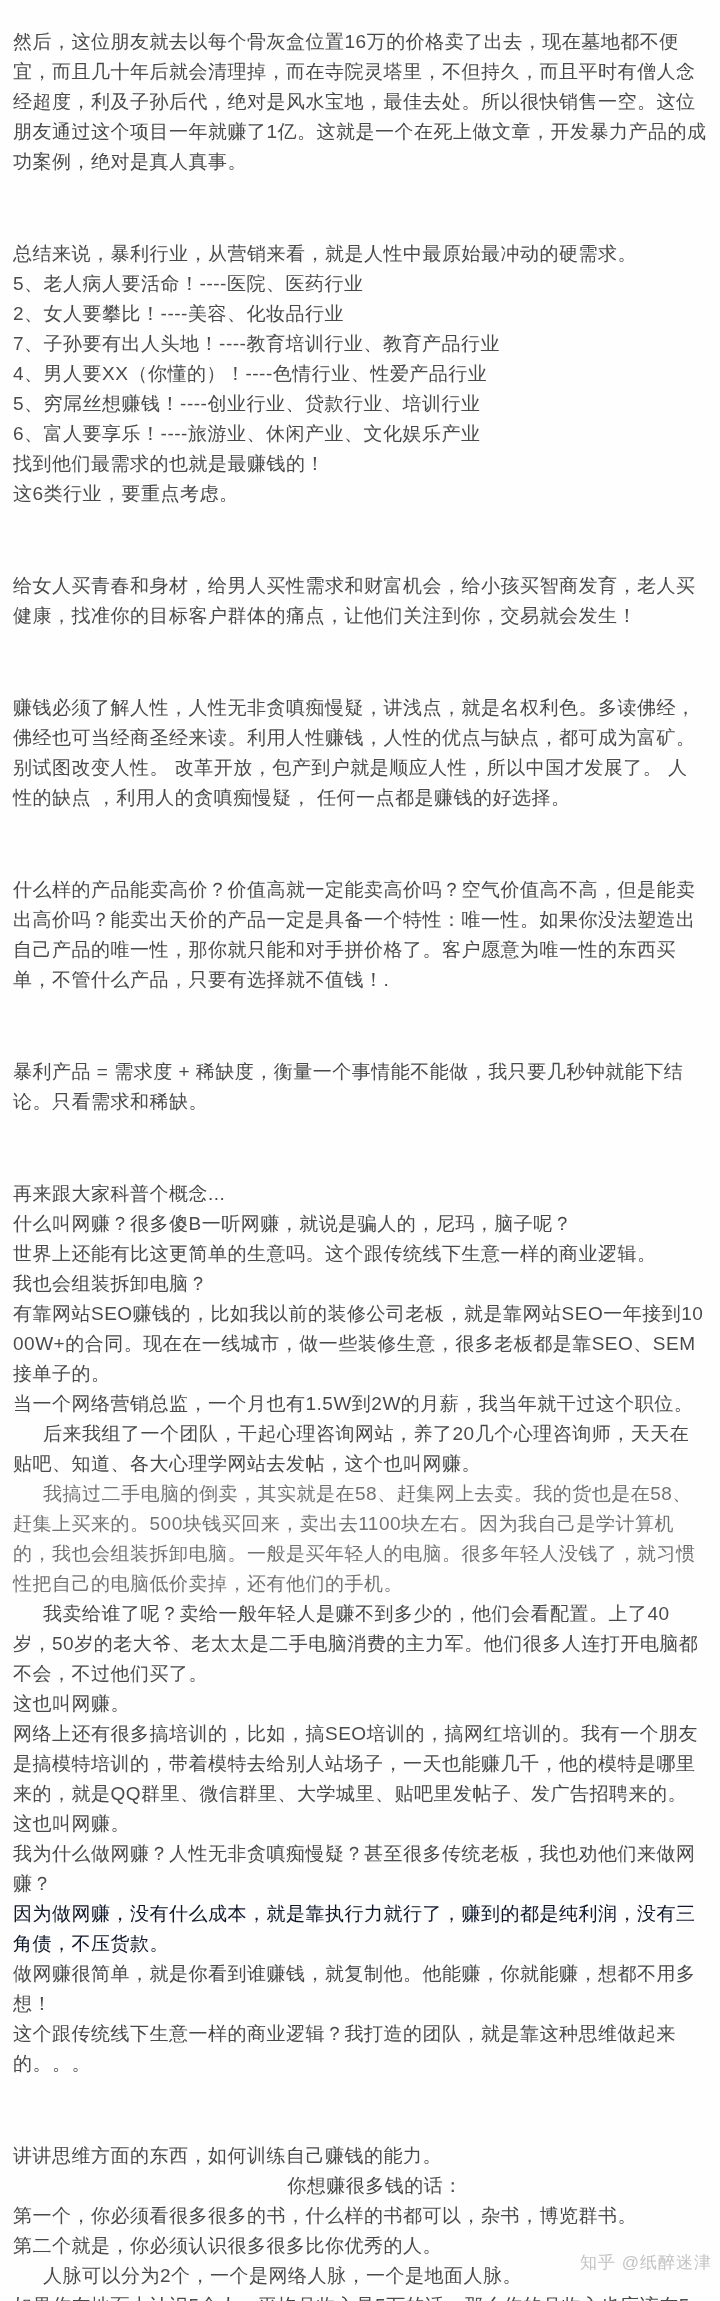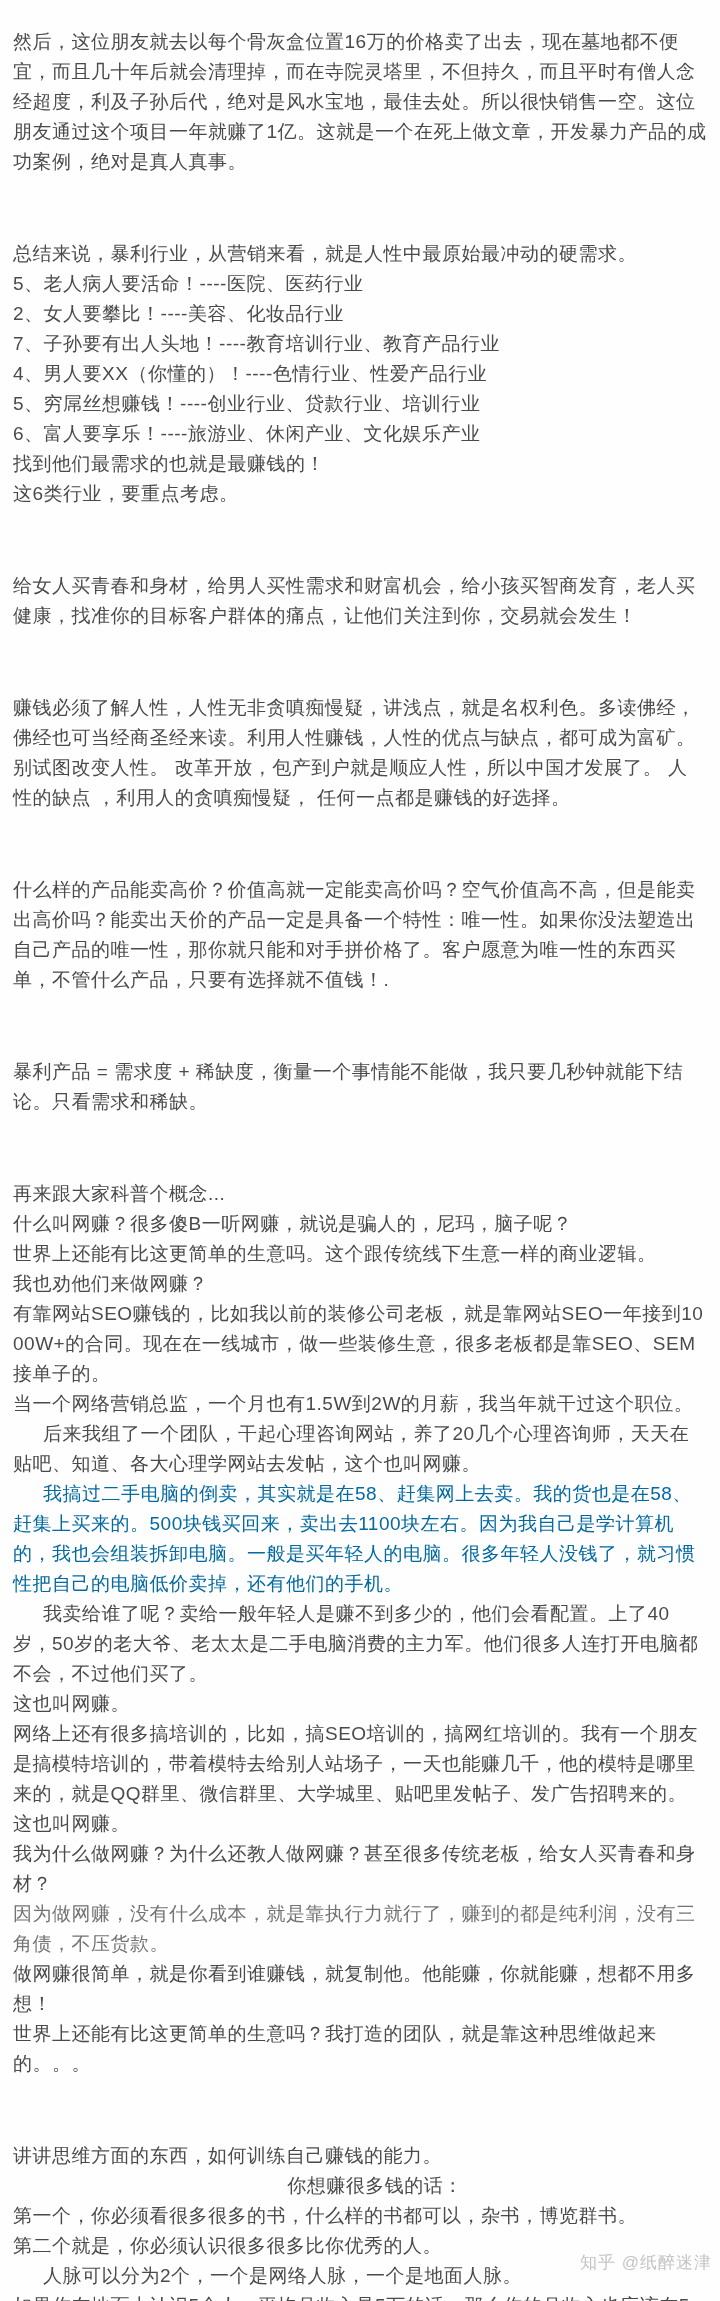--- a/index.html
+++ b/index.html
@@ -70,33 +70,33 @@
       <div class="section">
         <p class="para" style="color: rgb(74, 74, 74);">什么样的产品能卖高价？价值高就一定能卖高价吗？空气价值高不高，但是能卖出高价吗？能卖出天价的产品一定是具备一个特性：唯一性。如果你没法塑造出自己产品的唯一性，那你就只能和对手拼价格了。客户愿意为唯一性的东西买单，不管什么产品，只要有选择就不值钱！.</p>
       </div>
       <div class="section">
         <p class="para" style="color: rgb(74, 74, 74);">暴利产品 = 需求度 + 稀缺度，衡量一个事情能不能做，我只要几秒钟就能下结论。只看需求和稀缺。</p>
       </div>
       <div class="section">
         <p class="para" style="color: rgb(74, 74, 74);">再来跟大家科普个概念...</p>
         <p class="para" style="color: rgb(74, 74, 74);">什么叫网赚？很多傻B一听网赚，就说是骗人的，尼玛，脑子呢？</p>
         <p class="para" style="color: rgb(74, 74, 74);">世界上还能有比这更简单的生意吗。这个跟传统线下生意一样的商业逻辑。</p>
-        <p class="para" style="color: rgb(74, 74, 74);">我也劝他们来做网赚？</p>
+        <p class="para" style="color: rgb(74, 74, 74);">我也会组装拆卸电脑？</p>
         <p class="para" style="color: rgb(74, 74, 74);">有靠网站SEO赚钱的，比如我以前的装修公司老板，就是靠网站SEO一年接到1000W+的合同。现在在一线城市，做一些装修生意，很多老板都是靠SEO、SEM接单子的。</p>
         <p class="para" style="color: rgb(74, 74, 74);">当一个网络营销总监，一个月也有1.5W到2W的月薪，我当年就干过这个职位。</p>
         <p class="para indent" style="color: rgb(74, 74, 74);">后来我组了一个团队，干起心理咨询网站，养了20几个心理咨询师，天天在贴吧、知道、各大心理学网站去发帖，这个也叫网赚。</p>
-        <p class="para indent" style="color: #0369a1;">我搞过二手电脑的倒卖，其实就是在58、赶集网上去卖。我的货也是在58、赶集上买来的。500块钱买回来，卖出去1100块左右。因为我自己是学计算机的，我也会组装拆卸电脑。一般是买年轻人的电脑。很多年轻人没钱了，就习惯性把自己的电脑低价卖掉，还有他们的手机。</p>
+        <p class="para indent" style="color: #737373;">我搞过二手电脑的倒卖，其实就是在58、赶集网上去卖。我的货也是在58、赶集上买来的。500块钱买回来，卖出去1100块左右。因为我自己是学计算机的，我也会组装拆卸电脑。一般是买年轻人的电脑。很多年轻人没钱了，就习惯性把自己的电脑低价卖掉，还有他们的手机。</p>
         <p class="para indent" style="color: rgb(74, 74, 74);">我卖给谁了呢？卖给一般年轻人是赚不到多少的，他们会看配置。上了40岁，50岁的老大爷、老太太是二手电脑消费的主力军。他们很多人连打开电脑都不会，不过他们买了。</p>
         <p class="para" style="color: rgb(74, 74, 74);">这也叫网赚。</p>
         <p class="para" style="color: rgb(74, 74, 74);">网络上还有很多搞培训的，比如，搞SEO培训的，搞网红培训的。我有一个朋友是搞模特培训的，带着模特去给别人站场子，一天也能赚几千，他的模特是哪里来的，就是QQ群里、微信群里、大学城里、贴吧里发帖子、发广告招聘来的。</p>
         <p class="para" style="color: rgb(74, 74, 74);">这也叫网赚。</p>
-        <p class="para" style="color: rgb(74, 74, 74);">我为什么做网赚？为什么还教人做网赚？甚至很多传统老板，给女人买青春和身材？</p>
-        <p class="para" style="color: #737373;">因为做网赚，没有什么成本，就是靠执行力就行了，赚到的都是纯利润，没有三角债，不压货款。</p>
+        <p class="para" style="color: rgb(74, 74, 74);">我为什么做网赚？人性无非贪嗔痴慢疑？甚至很多传统老板，我也劝他们来做网赚？</p>
+        <p class="para" style="color: #0f172a;">因为做网赚，没有什么成本，就是靠执行力就行了，赚到的都是纯利润，没有三角债，不压货款。</p>
         <p class="para" style="color: rgb(74, 74, 74);">做网赚很简单，就是你看到谁赚钱，就复制他。他能赚，你就能赚，想都不用多想！</p>
-        <p class="para" style="color: rgb(74, 74, 74);">世界上还能有比这更简单的生意吗？我打造的团队，就是靠这种思维做起来的。。。</p>
+        <p class="para" style="color: rgb(74, 74, 74);">这个跟传统线下生意一样的商业逻辑？我打造的团队，就是靠这种思维做起来的。。。</p>
       </div>
       <div class="section">
         <p class="para" style="color: rgb(74, 74, 74);">讲讲思维方面的东西，如何训练自己赚钱的能力。</p>
         <p class="para indent" style="color: rgb(74, 74, 74); text-align: center;">你想赚很多钱的话：</p>
         <p class="para" style="color: rgb(74, 74, 74);">第一个，你必须看很多很多的书，什么样的书都可以，杂书，博览群书。</p>
         <p class="para" style="color: rgb(74, 74, 74);">第二个就是，你必须认识很多很多比你优秀的人。</p>
         <p class="para indent" style="color: rgb(74, 74, 74);">人脉可以分为2个，一个是网络人脉，一个是地面人脉。</p>
         <p class="para" style="color: rgb(74, 74, 74);">如果你在地面上认识5个人，平均月收入是5万的话，那么你的月收入也应该在5万块左右。</p>
       </div>
     </div>

